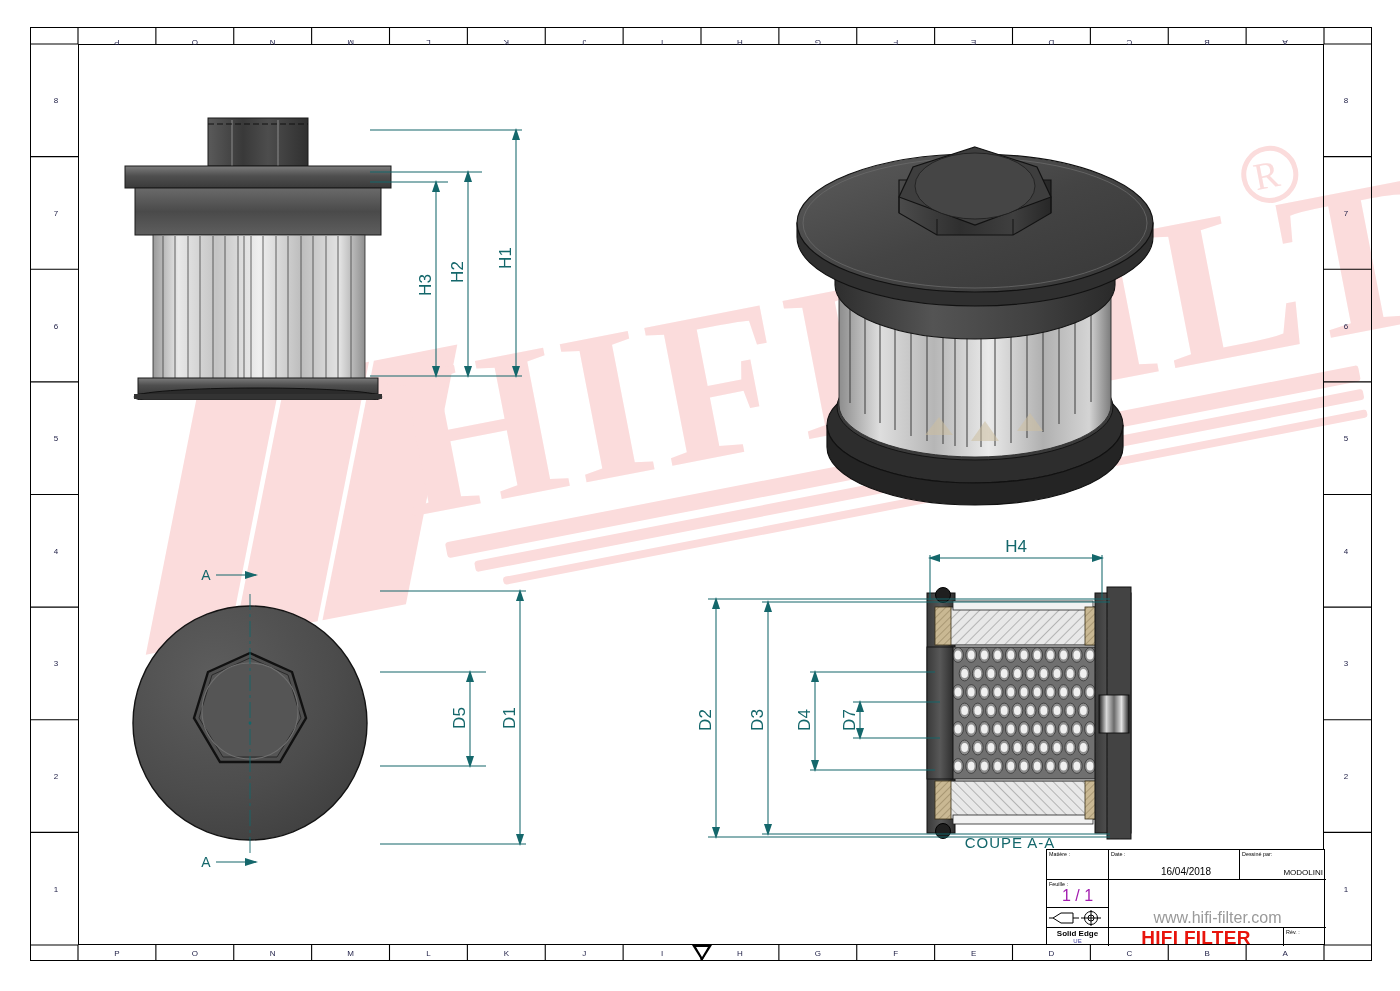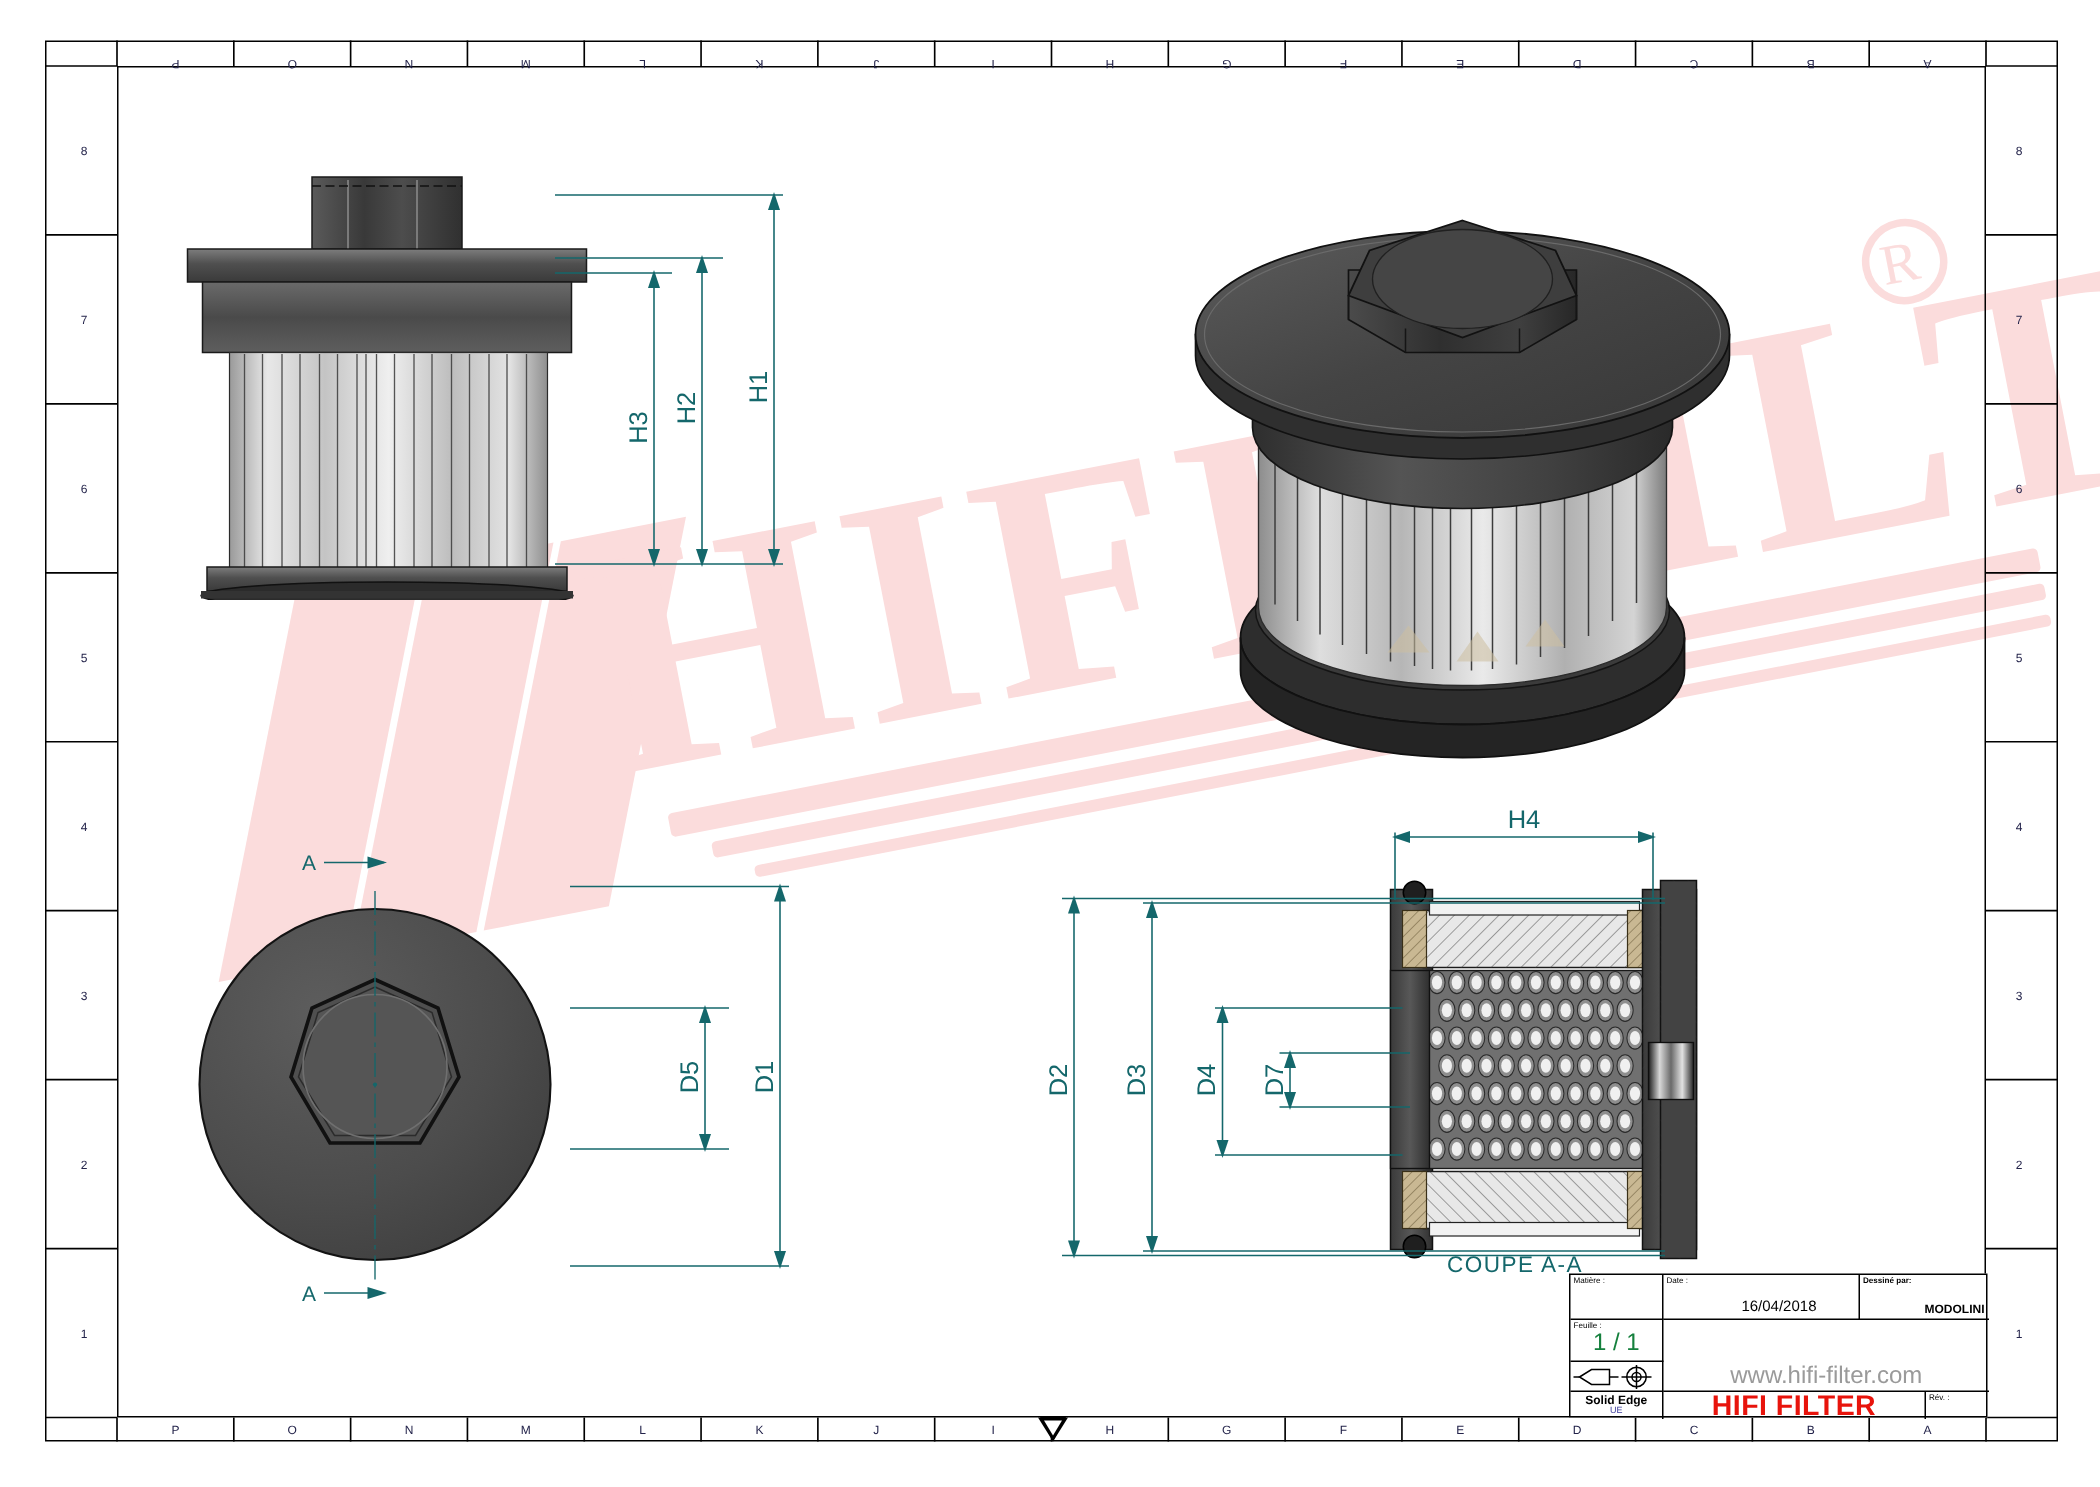--- a/index.html
+++ b/index.html
@@ -658,28 +658,28 @@
   <div id="titleblock">
 
     <div class="cell" style="left:0;top:0;width:62px;height:30px;">
       <span class="tb-tag">Matière :</span>
       <span class="tb-val"></span>
     </div>
     <div class="cell" style="left:62px;top:0;width:131px;height:30px;">
       <span class="tb-tag">Date :</span>
       <span class="tb-val" style="font-size:10px;right:28px;">16/04/2018</span>
     </div>
-    <div class="cell" style="left:193px;top:0;width:86px;height:30px;border-right:none;font-weight:bold;">
+    <div class="cell" style="left:193px;top:0;width:86px;height:30px;border-right:none;">
       <span class="tb-tag">Dessiné par:</span>
       <span class="tb-val" style="font-size:8px;">MODOLINI</span>
     </div>
 
     <div class="cell" style="left:0;top:30px;width:62px;height:28px;">
       <span class="tb-tag">Feuille :</span>
-      <span class="tb-center" style="top:7px;font-size:16px;color:#15803d;
+      <span class="tb-center" style="top:7px;font-size:16px;color:#a21caf;
             font-family:'Liberation Sans',sans-serif;">1 / 1</span>
     </div>
 
     <div class="cell" style="left:0;top:58px;width:62px;height:20px;">
       <svg width="62" height="20">
         <g stroke="#000" stroke-width="1" fill="none">
           <path d="M6 10 L14 5 L26 5 L26 15 L14 15 Z"></path>
           <line x1="2" y1="10" x2="6" y2="10"></line>
           <line x1="26" y1="10" x2="32" y2="10"></line>
           <circle cx="44" cy="10" r="6.5"></circle>

